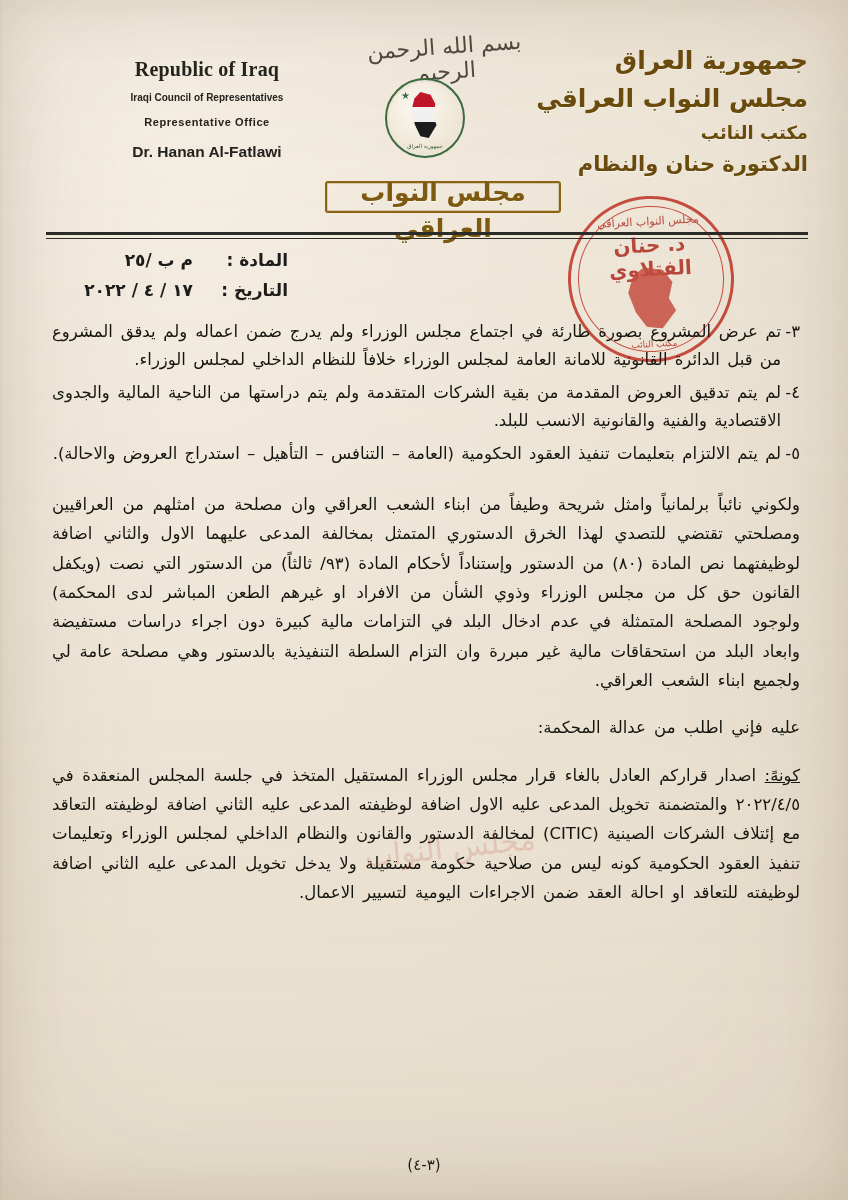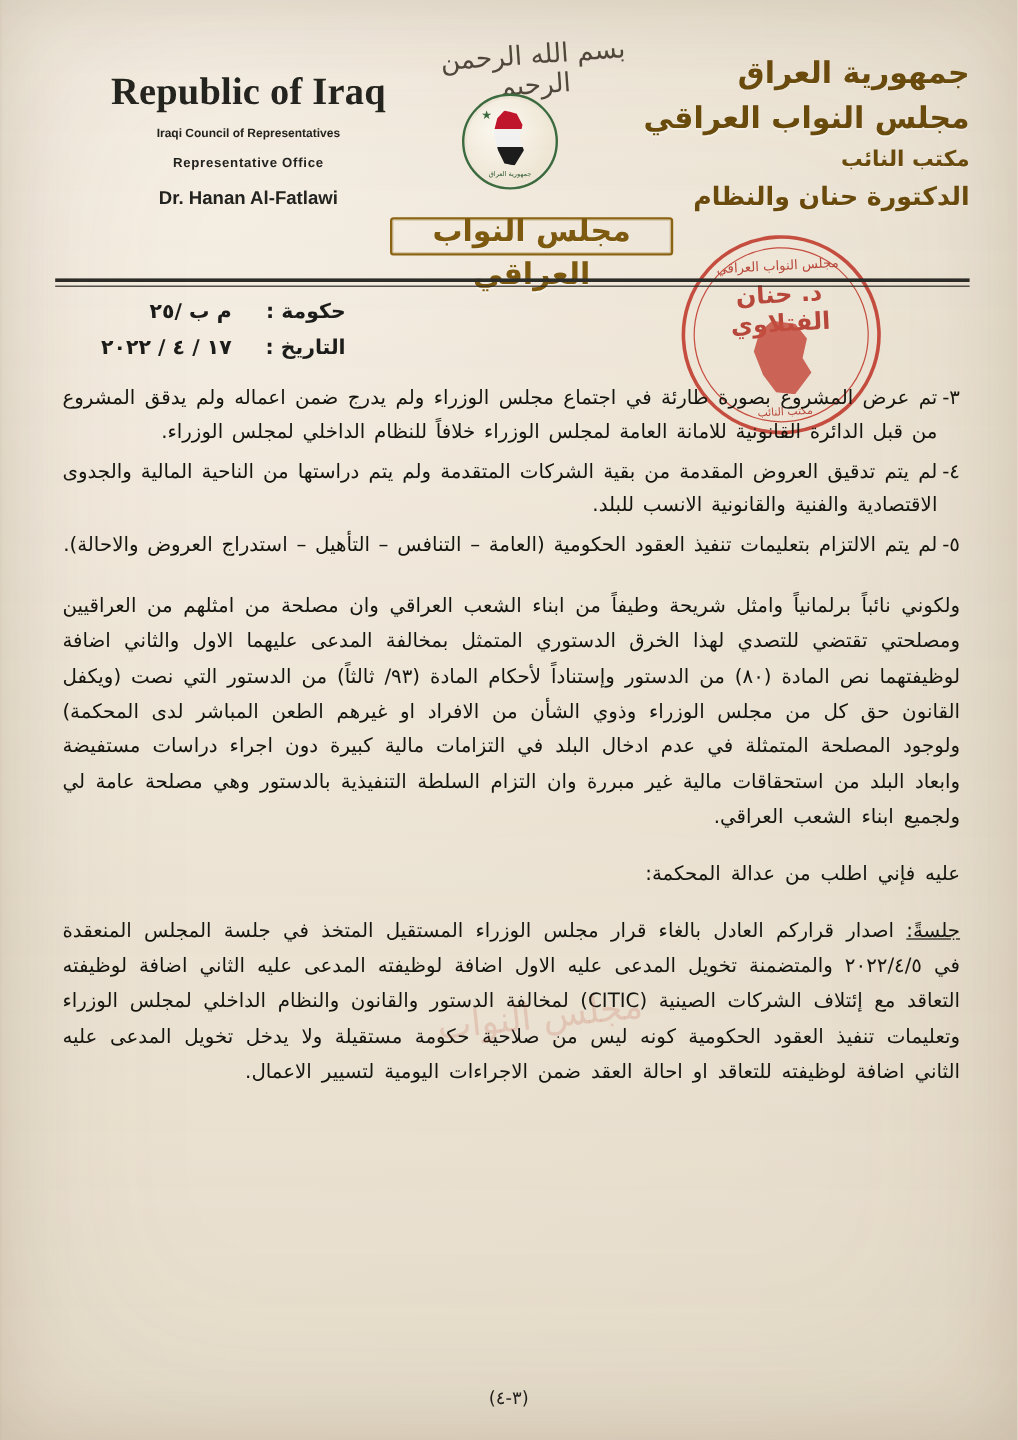--- a/index.html
+++ b/index.html
@@ -35,21 +35,21 @@
     position:relative;
     height:222px;
   }
   .left-head{
     position:absolute;left:62px;top:58px;width:290px;
     text-align:center;
     color:#23231f;
   }
   .left-head .l1{
     font-family:"Liberation Serif", serif;
-    font-weight:bold;font-size:32px;letter-spacing:.2px;
+    font-weight:bold;font-size:20px;letter-spacing:.2px;
   }
   .left-head .l2{
     font-family:"Liberation Sans", sans-serif;
     font-weight:bold;font-size:10px;margin-top:11px;
   }
   .left-head .l3{
     font-family:"Liberation Sans", sans-serif;
     font-weight:bold;font-size:11px;margin-top:13px;letter-spacing:.6px;
   }
   .left-head .l4{
@@ -252,21 +252,21 @@
       <div class="s-top">مجلس النواب العراقي</div>
       <div class="s-name">د. حنان الفتلاوي</div>
       <div class="s-map"></div>
       <div class="s-bot">مكتب النائب</div>
     </div>
 
     <div class="rule"></div>
   </div>
 
   <div class="meta">
-    <div class="row r1">حكومة :</div>
+    <div class="row r1">المادة :</div>
     <div class="row v1">م ب /٢٥</div>
     <div class="row r2">التاريخ :</div>
     <div class="row v2">١٧ / ٤ / ٢٠٢٢</div>
   </div>
 
   <div class="body">
 
     <div class="item">
       <span class="num">٣-</span>
       <span class="txt">تم عرض المشروع بصورة طارئة في اجتماع مجلس الوزراء ولم يدرج ضمن اعماله ولم يدقق المشروع من قبل الدائرة القانونية للامانة العامة لمجلس الوزراء خلافاً للنظام الداخلي لمجلس الوزراء.</span>
@@ -280,21 +280,21 @@
     <div class="item">
       <span class="num">٥-</span>
       <span class="txt">لم يتم الالتزام بتعليمات تنفيذ العقود الحكومية (العامة – التنافس – التأهيل – استدراج العروض والاحالة).</span>
     </div>
 
     <div class="para">ولكوني نائباً برلمانياً وامثل شريحة وطيفاً من ابناء الشعب العراقي وان مصلحة من امثلهم من العراقيين ومصلحتي تقتضي للتصدي لهذا الخرق الدستوري المتمثل بمخالفة المدعى عليهما الاول والثاني اضافة لوظيفتهما نص المادة (٨٠) من الدستور وإستناداً لأحكام المادة (٩٣/ ثالثاً) من الدستور التي نصت (ويكفل القانون حق كل من مجلس الوزراء وذوي الشأن من الافراد او غيرهم الطعن المباشر لدى المحكمة) ولوجود المصلحة المتمثلة في عدم ادخال البلد في التزامات مالية كبيرة دون اجراء دراسات مستفيضة وابعاد البلد من استحقاقات مالية غير مبررة وان التزام السلطة التنفيذية بالدستور وهي مصلحة عامة لي ولجميع ابناء الشعب العراقي.</div>
 
     <div class="para tight line-short">عليه فإني اطلب من عدالة المحكمة:</div>
 
     <div class="para tight">
-      <span class="ul">جلسةً:</span>
+      <span class="ul">كونهً:</span>
       <span>اصدار قراركم العادل بالغاء قرار مجلس الوزراء المستقيل المتخذ في جلسة المجلس المنعقدة في ٢٠٢٢/٤/٥ والمتضمنة تخويل المدعى عليه الاول اضافة لوظيفته المدعى عليه الثاني اضافة لوظيفته التعاقد مع إئتلاف الشركات الصينية (CITIC) لمخالفة الدستور والقانون والنظام الداخلي لمجلس الوزراء وتعليمات تنفيذ العقود الحكومية كونه ليس من صلاحية حكومة مستقيلة ولا يدخل تخويل المدعى عليه الثاني اضافة لوظيفته للتعاقد او احالة العقد ضمن الاجراءات اليومية لتسيير الاعمال.</span>
     </div>
   </div>
 
   <div class="watermark">مجلس النواب</div>
 
   <div class="pagenum">(٣-٤)</div>
 
   <div class="edge-shadow"></div>
 </div>

